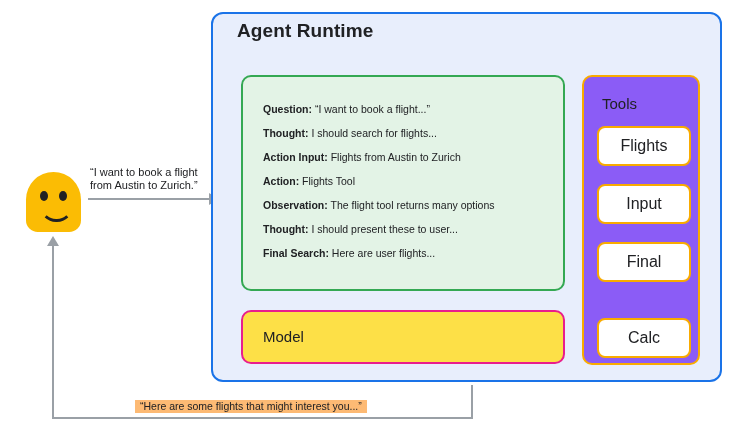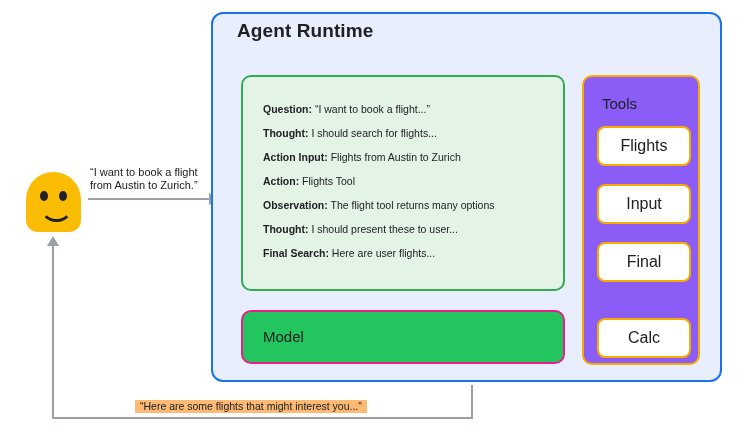--- a/index.html
+++ b/index.html
@@ -150,21 +150,21 @@
     font-weight: bold;
   }
 
   
   #model-box {
     position: absolute;
     left: 28px;
     top: 296px;
     width: 324px;
     height: 54px;
-    background: #22c55e;
+    background: #fde047;
     border: 2px solid #e91e8c;
     border-radius: 10px;
     box-sizing: border-box;
   }
   #model-label {
     position: absolute;
     left: 20px;
     top: 16px;
     font-size: 15px;
     font-weight: 500;

